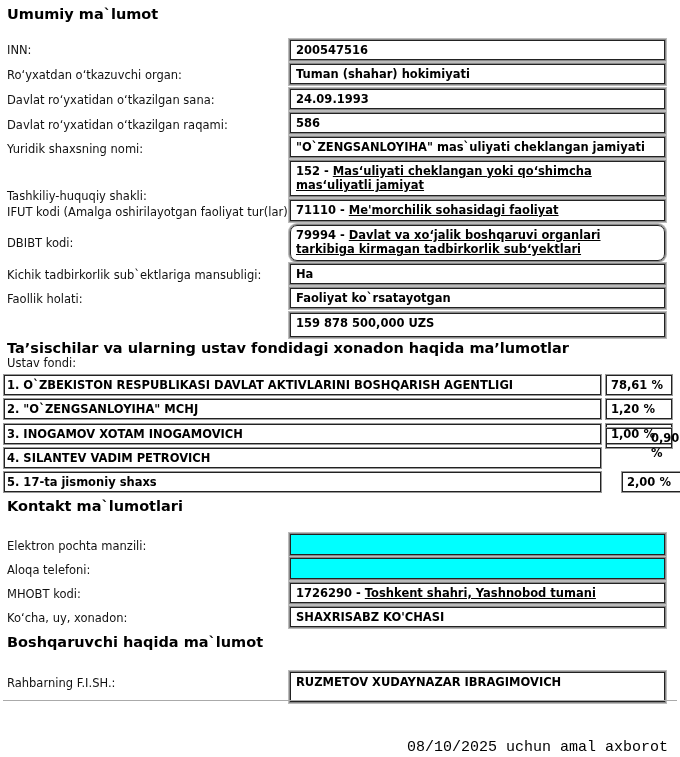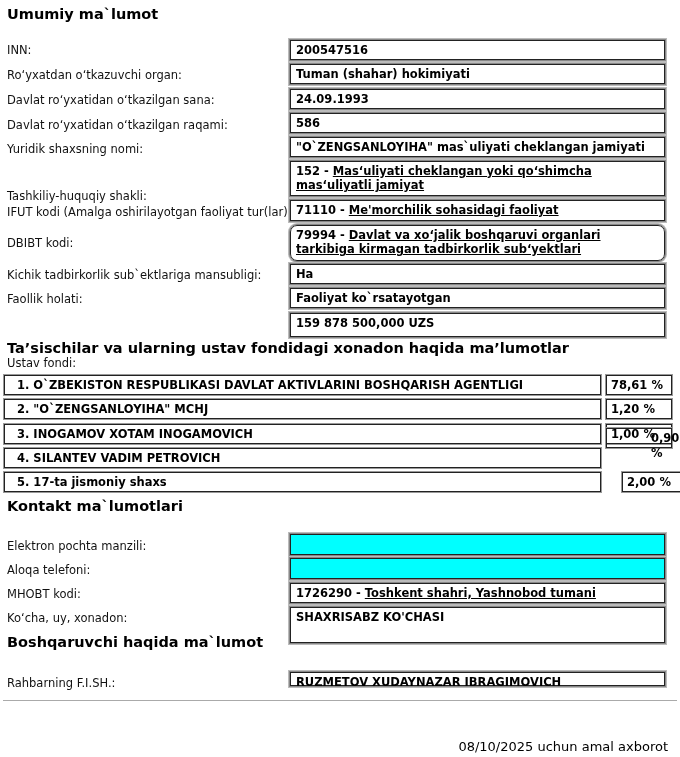--- a/index.html
+++ b/index.html
@@ -8,26 +8,26 @@
   .h { position:absolute; left:7px; font-weight:bold; font-size:14.5px; }
   .lbl { position:absolute; left:7px; font-size:11.5px; color:#111; white-space:nowrap; }
   .box { position:absolute; left:290px; width:375px; border:1px solid #222;
          outline:1px solid #888; outline-offset:0px; box-shadow:0 0 0 2px #bbb;
          font-size:11.5px; font-weight:bold; padding:2px 5px; line-height:14px;
          box-sizing:border-box; background:#fff; }
   .box a { color:#000; text-decoration:underline; }
   .cyan { background:#00ffff; }
   .frow { position:absolute; left:4px; width:597px; border:1px solid #222;
           box-shadow:0 0 0 1px #999; font-size:11.5px; font-weight:bold;
-          padding:2px 12px; box-sizing:border-box; height:20px; line-height:15px; }
+          padding:2px 2px; box-sizing:border-box; height:20px; line-height:15px; }
   .fpct { position:absolute; left:606px; width:66px; border:1px solid #222;
           box-shadow:0 0 0 1px #999; font-size:11.5px; font-weight:bold;
           padding:2px 4px; box-sizing:border-box; height:20px; line-height:15px; }
   .hr { position:absolute; left:3px; width:674px; top:700px; height:1px; background:#aaa; }
-  .footer { position:absolute; right:12px; top:739px; font-size:13px; }
+  .footer { position:absolute; right:12px; top:739px; font-size:15px;font-family:Liberation Mono, monospace; }
 </style>
 </head>
 <body>
 
 <div class="h" style="top:6px;">Umumiy ma`lumot</div>
 
 <div class="lbl" style="top:43px;">INN:</div>
 <div class="box" style="top:40px;height:20px;">200547516</div>
 
 <div class="lbl" style="top:68px;">Ro‘yxatdan o‘tkazuvchi organ:</div>
@@ -90,22 +90,22 @@
 
 <div class="lbl" style="top:563px;">Aloqa telefoni:</div>
 <div class="box cyan" style="top:558px;height:21px;"></div>
 
 <div class="lbl" style="top:587px;">MHOBT kodi:</div>
 <div class="box" style="top:583px;height:20px;">
   <span>1726290</span> - <a href="#">Toshkent shahri, Yashnobod tumani</a>
 </div>
 
 <div class="lbl" style="top:611px;">Ko‘cha, uy, xonadon:</div>
-<div class="box" style="top:607px;height:36px;">SHAXRISABZ KO'CHASI</div>
+<div class="box" style="top:607px;height:20px;">SHAXRISABZ KO'CHASI</div>
 
 <div class="h" style="top:634px;">Boshqaruvchi haqida ma`lumot</div>
 
 <div class="lbl" style="top:676px;">Rahbarning F.I.SH.:</div>
-<div class="box" style="top:672px;height:14px;">RUZMETOV XUDAYNAZAR IBRAGIMOVICH</div>
+<div class="box" style="top:672px;height:30px;">RUZMETOV XUDAYNAZAR IBRAGIMOVICH</div>
 
 <div class="hr"></div>
 
 <div class="footer">08/10/2025 uchun amal axborot</div>
 
 </body></html>

